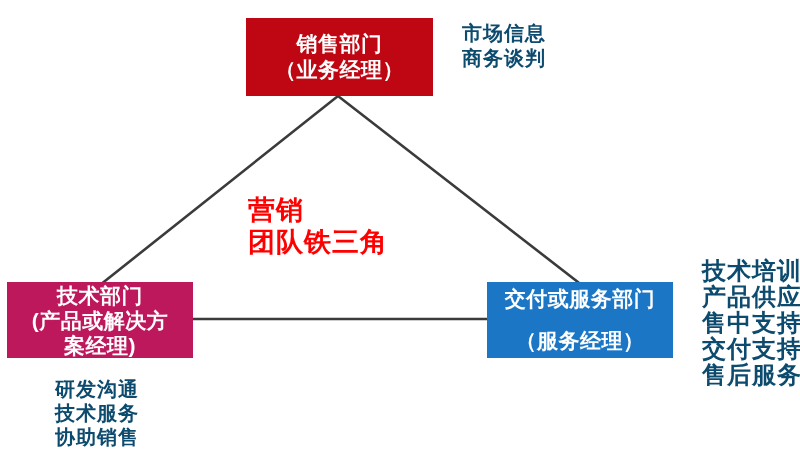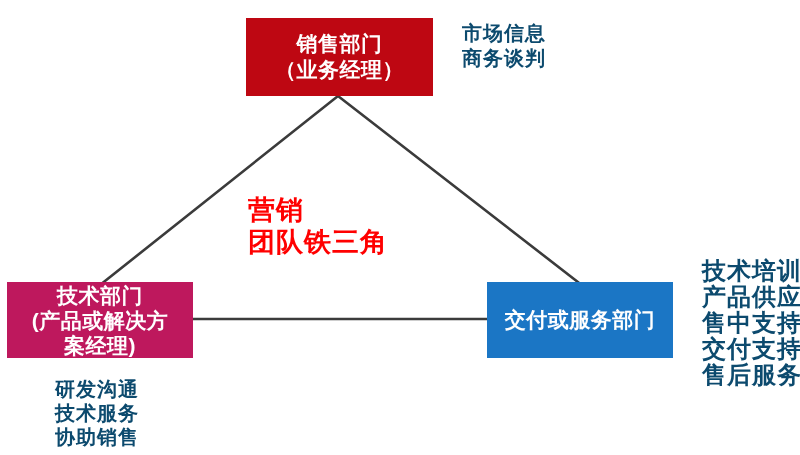--- a/index.html
+++ b/index.html
@@ -61,20 +61,21 @@
   </div>
 
   <div class="ann ann-tech">
     <div>研发沟通</div>
     <div>技术服务</div>
     <div>协助销售</div>
   </div>
 
   <div class="node node-delivery">
     <div>交付或服务部门</div>
+    <div>（服务经理）</div>
   </div>
 
   <div class="ann ann-delivery">
     <div>技术培训</div>
     <div>产品供应</div>
     <div>售中支持</div>
     <div>交付支持</div>
     <div>售后服务</div>
   </div>
 

